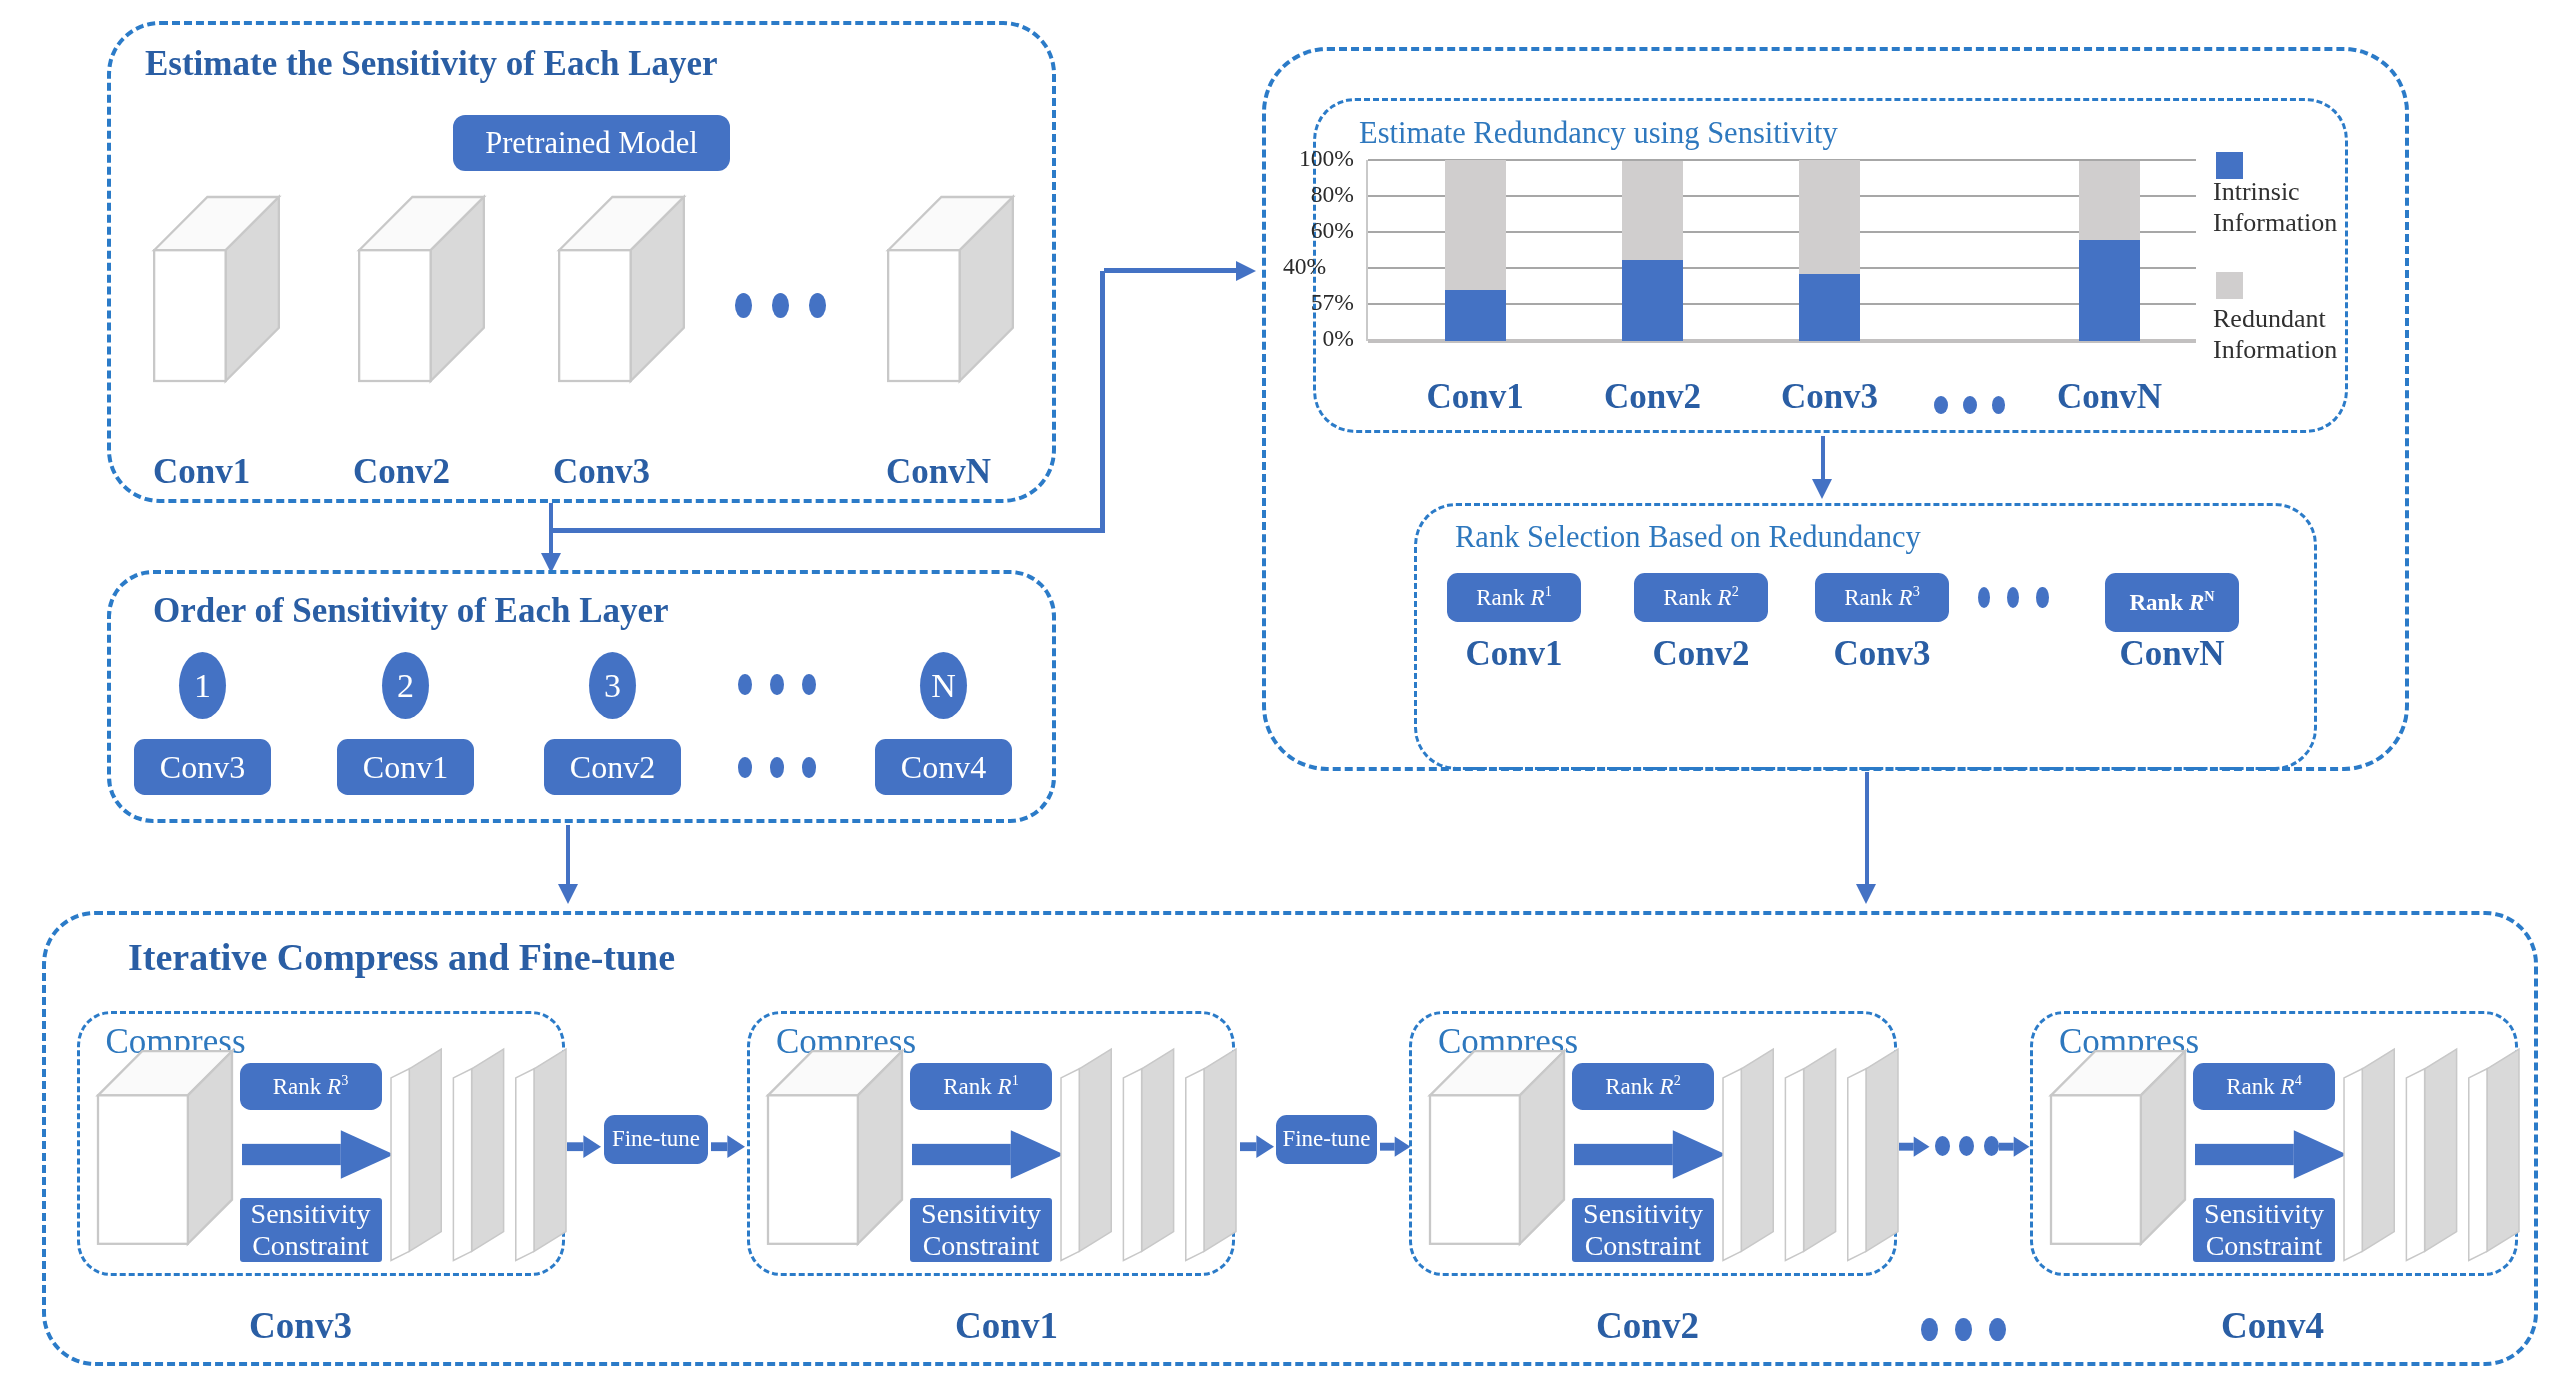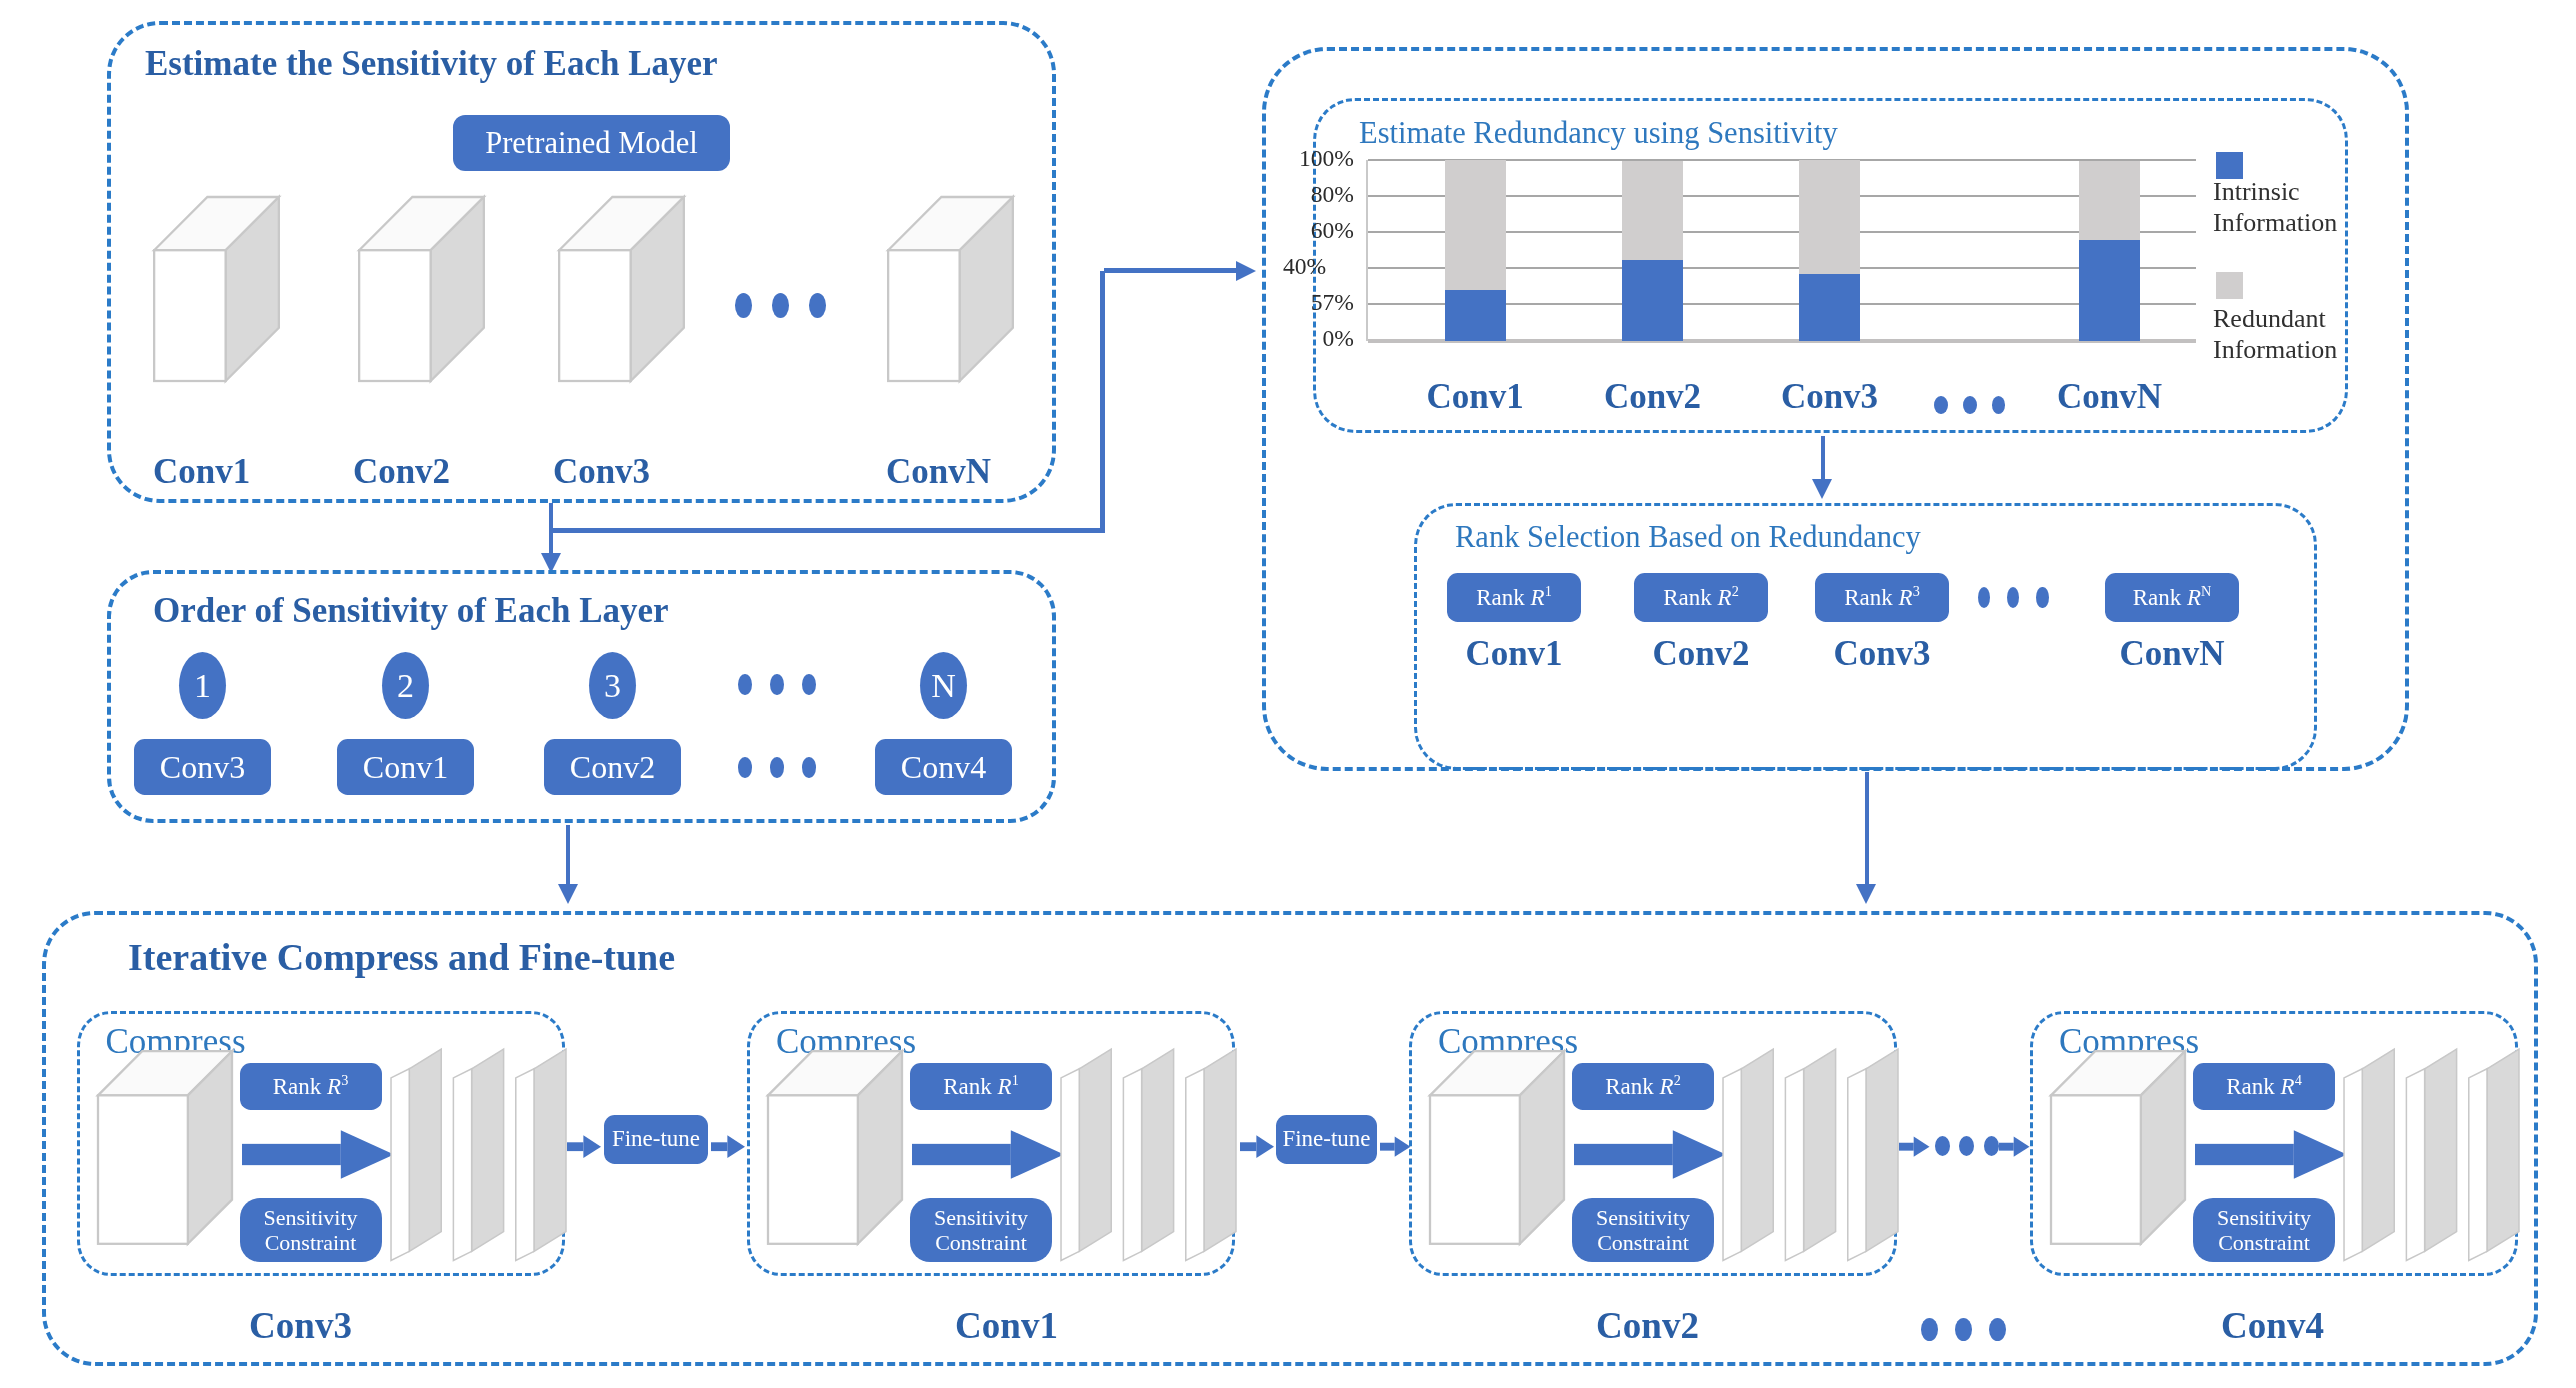--- a/index.html
+++ b/index.html
@@ -46,21 +46,21 @@
   .ytick{position:absolute;width:99px;text-align:right;font-size:23.6px;color:var(--ink);}
   .bar{position:absolute;bottom:0;width:61px;}
   .bar .seg{position:absolute;left:0;width:100%;}
   .xtick{position:absolute;font-weight:bold;color:var(--dark);font-size:35px;text-align:center;width:183px;white-space:nowrap;}
   .legend-mark{position:absolute;width:27px;height:27px;}
   .legend-text{position:absolute;font-size:26px;color:#303030;width:175px;line-height:30.5px;}
   
   .unit{position:absolute;width:488px;height:265px;border:3.8px dashed var(--border);border-radius:34px;}
   .unit-title{position:absolute;left:26px;top:7.6px;font-size:35px;color:var(--light);}
   .rank-btn{font-size:23px;border-radius:10.7px;}
-  .sens-btn{font-size:22px;border-radius:20px;}
+  .sens-btn{font-size:28px;border-radius:3px;}
   .ft-btn{font-size:23px;border-radius:10.7px;}
   sup{font-size:0.62em;}
   .rvar{font-style:italic;}
   svg{position:absolute;overflow:visible;}
 </style>
 </head>
 <body>
 
 <div class="dashed-box" style="left:107px;top:21.3px;width:949px;height:482px;border-radius:53px;">
   <div class="box-title" style="left:34px;top:18.3px;font-size:35px;">Estimate the Sensitivity of Each Layer</div>
@@ -189,21 +189,21 @@
 
   <div class="btn rank-btn" style="left:30px;top:67px;width:134px;height:49px;">
     <span><span>Rank</span>&nbsp;<span class="rvar">R</span><sup>1</sup></span>
   </div>
   <div class="btn rank-btn" style="left:217px;top:67px;width:134px;height:49px;">
     <span><span>Rank</span>&nbsp;<span class="rvar">R</span><sup>2</sup></span>
   </div>
   <div class="btn rank-btn" style="left:398px;top:67px;width:134px;height:49px;">
     <span><span>Rank</span>&nbsp;<span class="rvar">R</span><sup>3</sup></span>
   </div>
-  <div class="btn rank-btn" style="left:688px;top:67px;width:134px;height:49px;">
+  <div class="btn rank-btn" style="left:688px;top:67px;width:134px;height:59px;font-weight:bold;">
     <span><span>Rank</span>&nbsp;<span class="rvar">R</span><sup>N</sup></span>
   </div>
   <div class="dots" style="left:561px;top:81px;gap:17px;">
     <div class="dot" style="width:12.2px;height:21.3px;"></div>
       <div class="dot" style="width:12.2px;height:21.3px;"></div>
       <div class="dot" style="width:12.2px;height:21.3px;"></div>
   </div>
 
   <div class="conv-label" style="left:13px;top:128px;width:168px;font-size:35px;">Conv1</div>
   <div class="conv-label" style="left:200px;top:128px;width:168px;font-size:35px;">Conv2</div>

